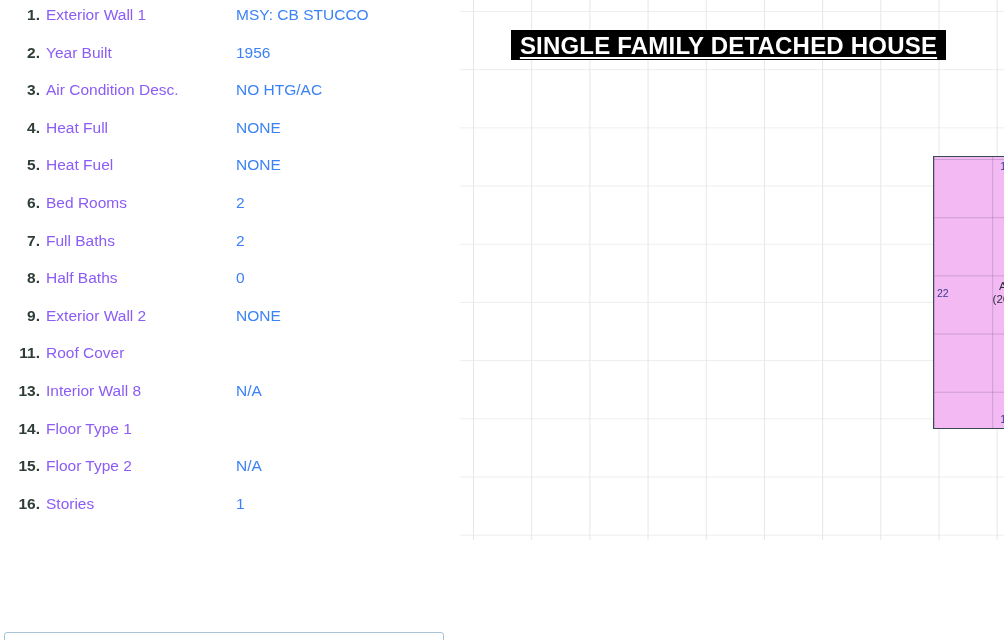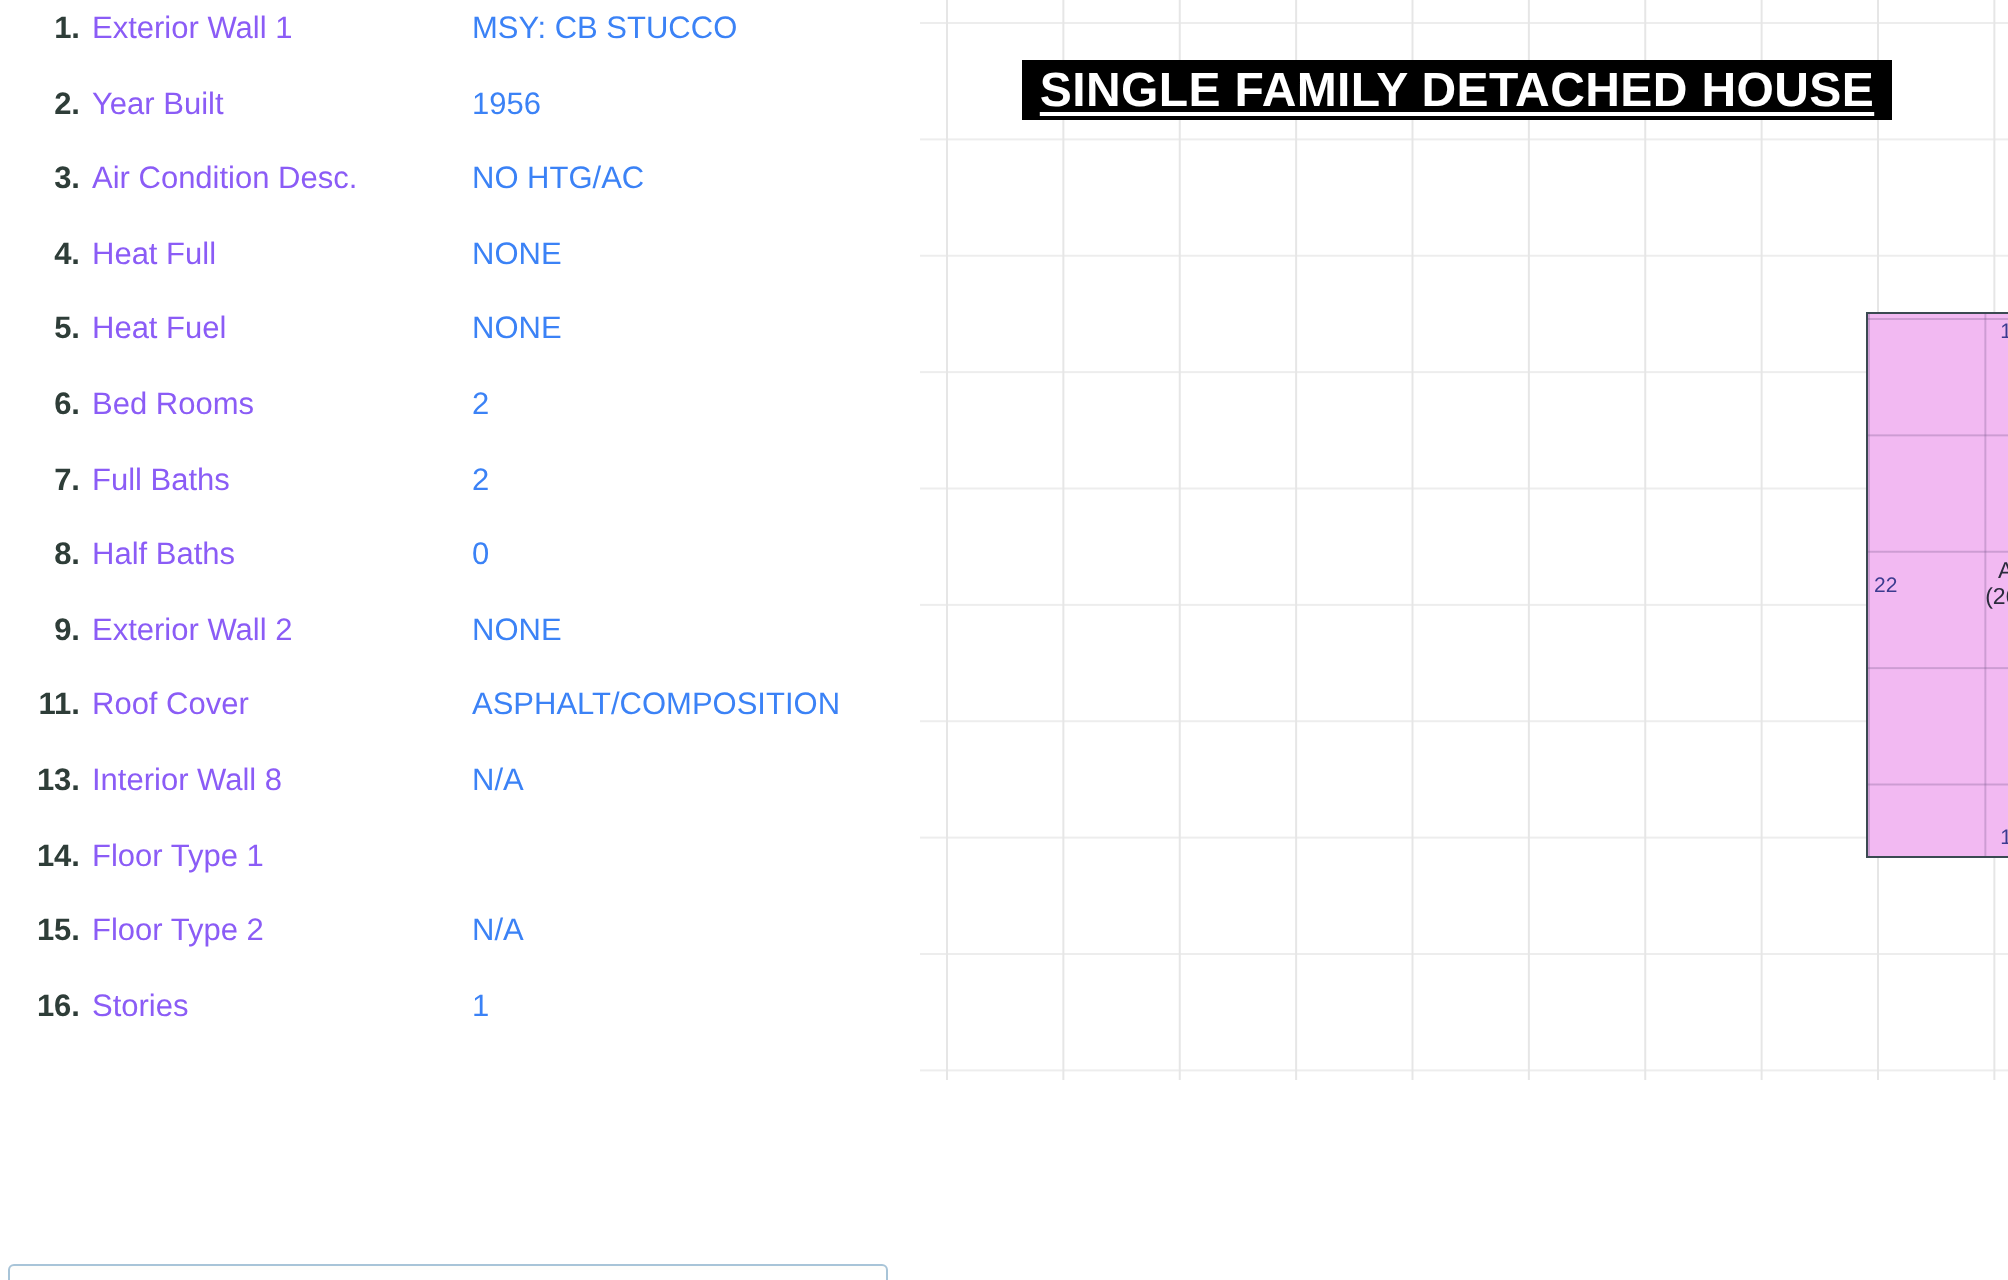--- a/index.html
+++ b/index.html
@@ -265,21 +265,20 @@
           <span class="char-label">Exterior Wall 2</span>
           <span class="char-value">NONE</span>
         </div>
       </div>
 
 
       <div class="char-row">
         <div class="char-row-inner">
           <span class="char-index">11.</span>
           <span class="char-label">Roof Cover</span>
-          <span class="char-value">ASPHALT/COMPOSITION</span>
         </div>
       </div>
 
 
       <div class="char-row">
         <div class="char-row-inner">
           <span class="char-index">13.</span>
           <span class="char-label">Interior Wall 8</span>
           <span class="char-value">N/A</span>
         </div>

